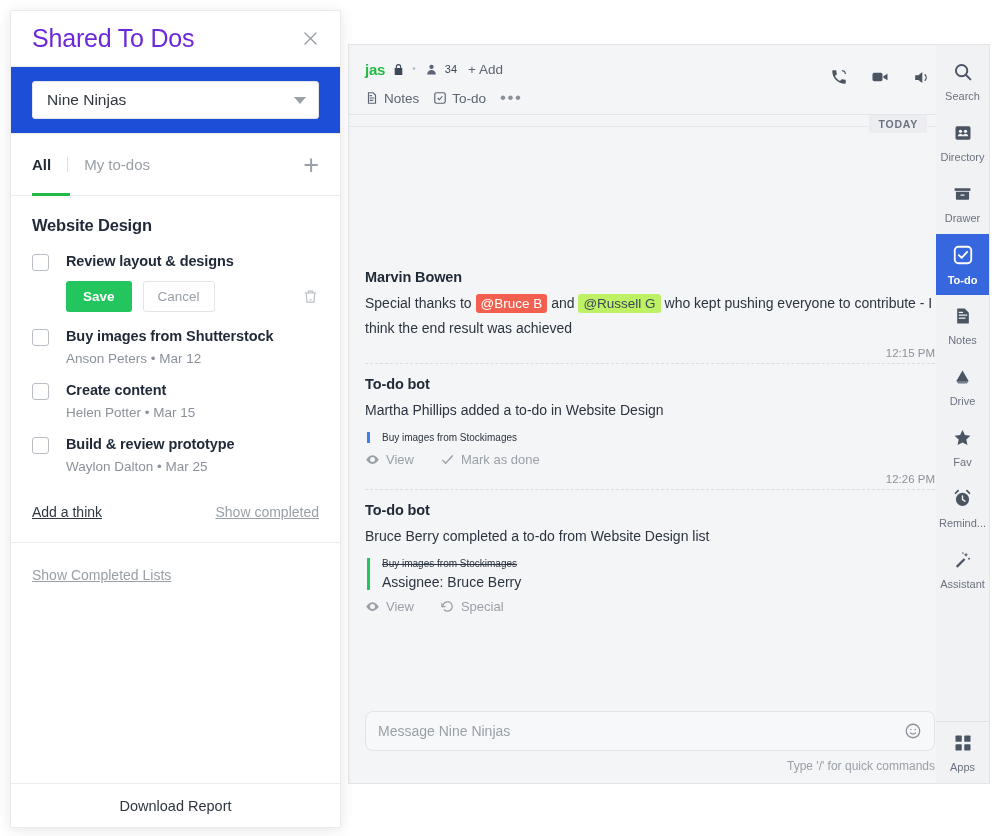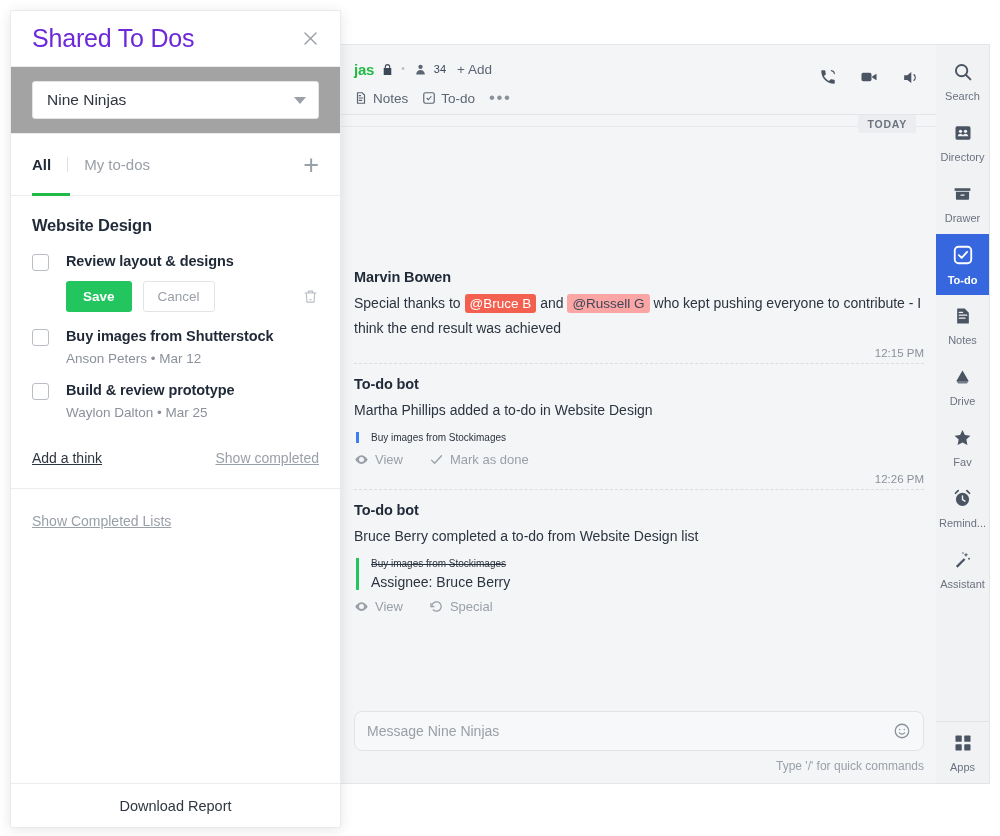--- a/index.html
+++ b/index.html
@@ -6,21 +6,21 @@
   html, body {
     width: 1000px; height: 836px;
     background: #ffffff;
     font-family: "Liberation Sans", sans-serif;
     overflow: hidden;
   }
   #root { position: relative; width: 1000px; height: 836px; background:#ffffff; }
 
   
   .chat-app {
-    position: absolute; left: 337px; top: 44px;
+    position: absolute; left: 348px; top: 44px;
     width: 604px; height: 740px;
     background: #f4f5f7;
     border: 1px solid #e3e5e8;
     display: flex; flex-direction: column;
   }
   .chat-header {
     background:#f4f5f7; padding: 14px 16px 6px 16px;
     border-bottom: 1px solid #e3e5e8;
     position: relative; flex: 0 0 auto;
   }
@@ -47,21 +47,21 @@
   }
 
   .msg-scroll { flex:1 1 auto; overflow:hidden; padding: 6px 0 0 0; }
   .msg-pad { padding: 0 16px; }
   .msg { padding: 8px 0 4px 0; position:relative; }
   .msg-sep { border-bottom: 1px dashed #d9dce0; margin-top:4px; }
   .author { font-size:14.5px; font-weight:700; color:#1f2937; margin-bottom:6px; letter-spacing:-0.1px;}
   .msg-body { font-size:14px; color:#2b3440; line-height:25px; }
   .mention { border-radius:3px; padding:2px 5px; font-size:13.5px; }
   .mention.self { background:#f4604f; color:#ffffff; }
-  .mention.other { background:#fca5a5; color:#3c4858; }
+  .mention.other { background:#bef264; color:#3c4858; }
   .time { text-align:right; font-size:11.5px; color:#8b919b; margin-top:6px; }
 
   .todo-quote { margin: 9px 0 4px 2px; padding-left: 12px; border-left: 3px solid #3e7ef0; }
   .todo-quote.done { border-left-color: #22c55e; }
   .todo-quote-title { font-size:10px; color:#2b3440; }
   .todo-quote-title.struck { text-decoration: line-through; }
   .todo-quote-sub { font-size:14px; color:#2b3440; margin-top:5px; }
   .actions-row { display:flex; gap:26px; margin-top:9px; }
   .act { display:flex; align-items:center; gap:6px; color:#9aa0a8; font-size:13px; cursor:pointer; }
   .act svg { display:block; }
@@ -102,21 +102,21 @@
     box-shadow: 0 2px 14px rgba(0,0,0,0.10);
     display:flex; flex-direction:column;
   }
   .panel-header {
     height:56px; display:flex; align-items:center; justify-content:space-between;
     padding: 0 20px 0 21px; border-bottom:1px solid #ececee; flex:0 0 auto;
   }
   .panel-title { font-size:25px; color:#6d28d9; font-weight:400; letter-spacing:-0.2px; }
   .close-x { color:#9aa0a8; cursor:pointer; display:flex; }
 
-  .panel-select-strip { background:#a3a3a3; padding:14px 21px; border-bottom:1px solid #ececee; flex:0 0 auto; }
+  .panel-select-strip { background:#1d4ed8; padding:14px 21px; border-bottom:1px solid #ececee; flex:0 0 auto; }
   .select-box {
     height:38px; background:#ffffff; border:1px solid #e2e4e7; border-radius:3px;
     display:flex; align-items:center; justify-content:space-between; padding: 0 12px 0 14px;
     cursor:pointer;
   }
   .select-val { font-size:15.5px; color:#2f3640; }
   .caret { width:0;height:0;border-left:6px solid transparent;border-right:6px solid transparent;border-top:7px solid #9aa0a8; }
 
   .panel-tabs {
     height:62px; display:flex; align-items:center; padding: 0 21px;
@@ -490,20 +490,27 @@
         </div>
 
         <div class="todo-item">
           <div class="todo-row">
             <span class="cbox"></span>
             <span class="todo-text">Buy images from Shutterstock</span>
           </div>
           <div class="todo-meta">Anson Peters  •  Mar 12</div>
         </div>
 
+        <div class="todo-item">
+          <div class="todo-row">
+            <span class="cbox"></span>
+            <span class="todo-text">Create content</span>
+          </div>
+          <div class="todo-meta">Helen Potter  •  Mar 15</div>
+        </div>
 
         <div class="todo-item">
           <div class="todo-row">
             <span class="cbox"></span>
             <span class="todo-text">Build &amp; review prototype</span>
           </div>
           <div class="todo-meta">Waylon Dalton  •  Mar 25</div>
         </div>
 
         <div class="list-links">

